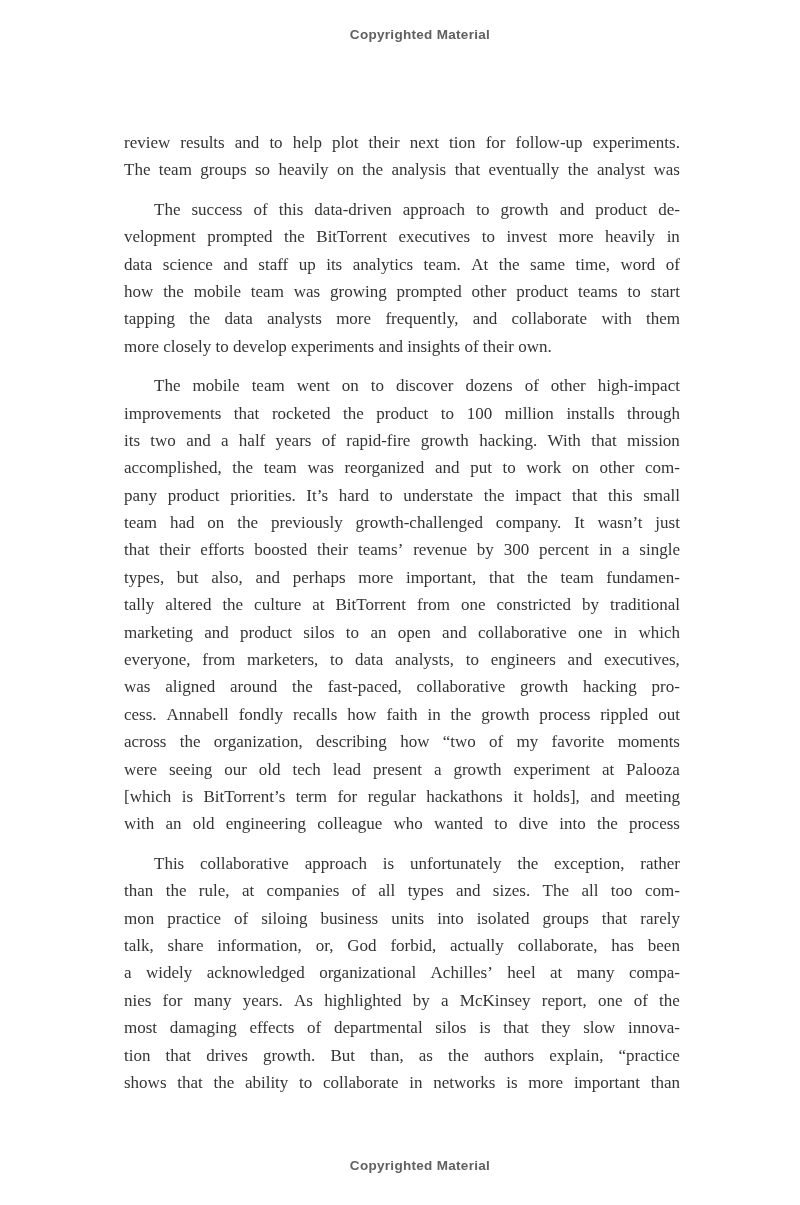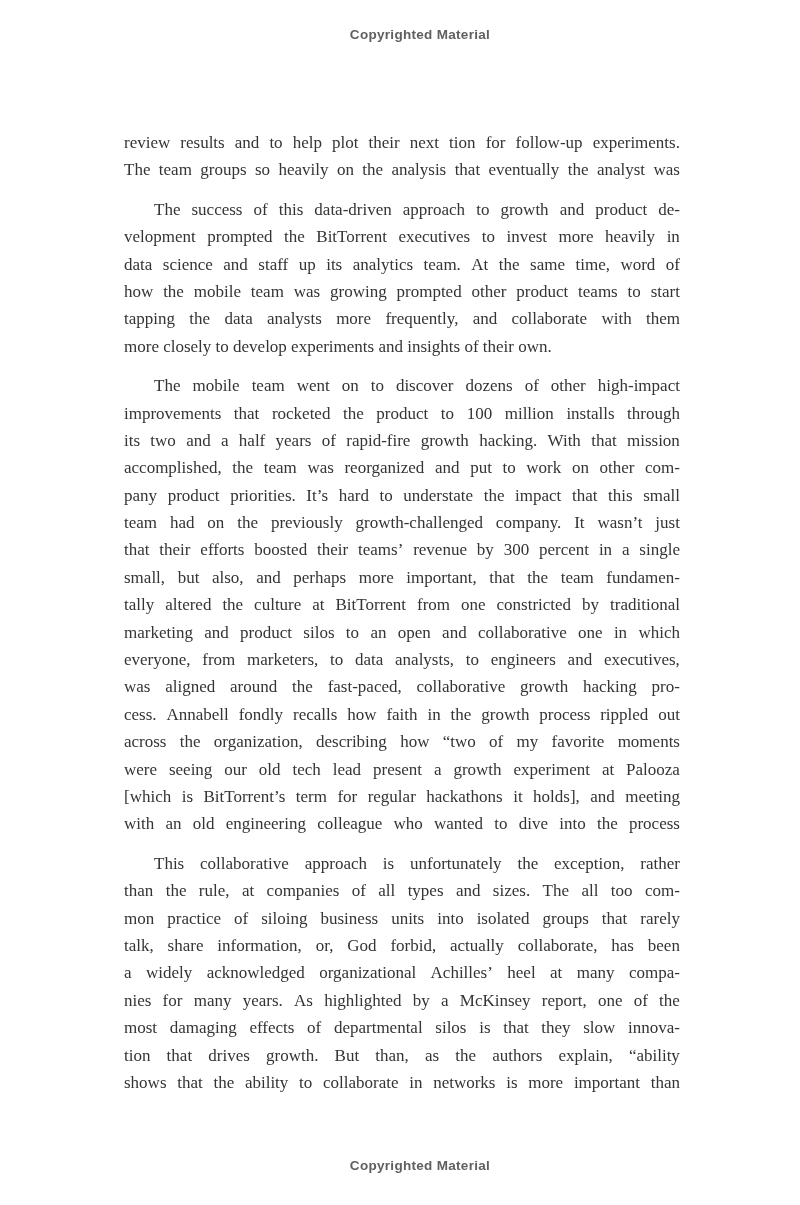--- a/index.html
+++ b/index.html
@@ -274,21 +274,21 @@
           <span>teams’</span>
           <span>revenue</span>
           <span>by</span>
           <span>300</span>
           <span>percent</span>
           <span>in</span>
           <span>a</span>
           <span>single</span>
         </div>
         <div class="line just">
-          <span>small,</span>
+          <span>types,</span>
           <span>but</span>
           <span>also,</span>
           <span>and</span>
           <span>perhaps</span>
           <span>more</span>
           <span>important,</span>
           <span>that</span>
           <span>the</span>
           <span>team</span>
           <span>fundamen-</span>
@@ -506,21 +506,21 @@
           <span>tion</span>
           <span>that</span>
           <span>drives</span>
           <span>growth.</span>
           <span>But</span>
           <span>than,</span>
           <span>as</span>
           <span>the</span>
           <span>authors</span>
           <span>explain,</span>
-          <span>“ability</span>
+          <span>“practice</span>
         </div>
         <div class="line just">
           <span>shows</span>
           <span>that</span>
           <span>the</span>
           <span>ability</span>
           <span>to</span>
           <span>collaborate</span>
           <span>in</span>
           <span>networks</span>

